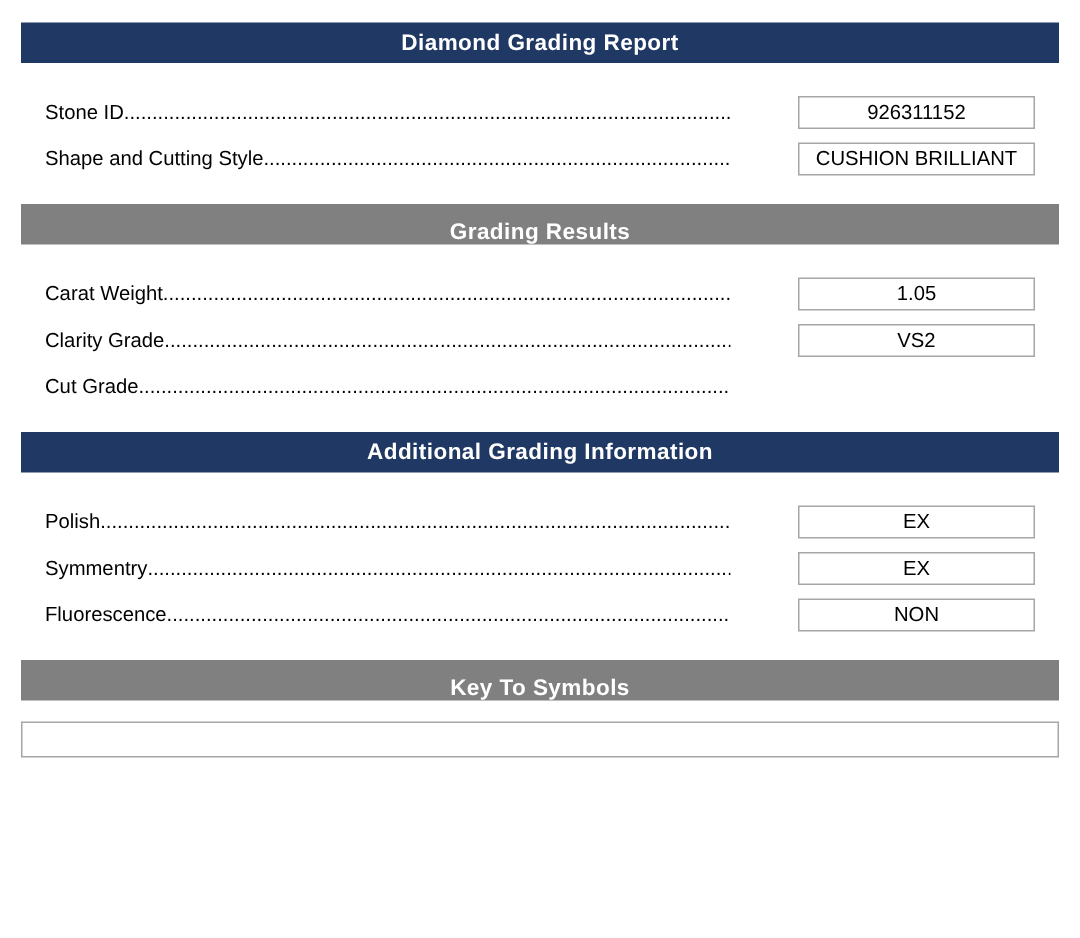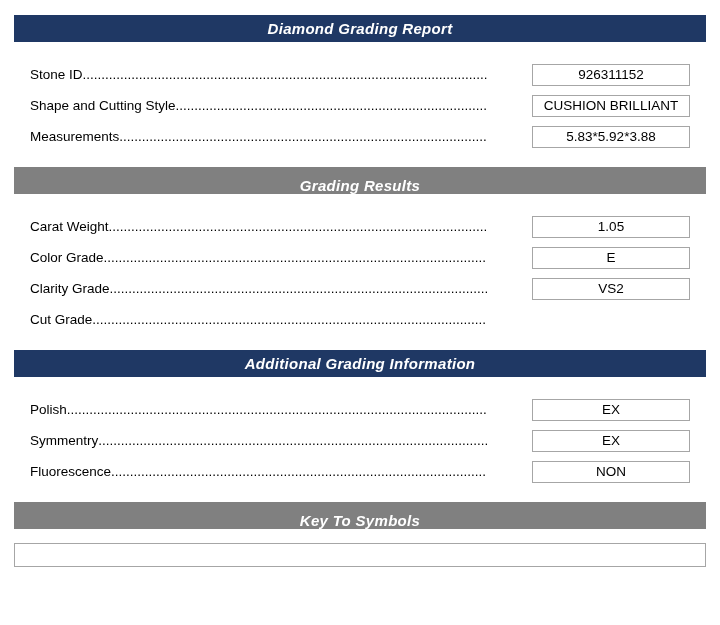--- a/index.html
+++ b/index.html
@@ -15,21 +15,20 @@
 
   .bar {
     height: 27px;
     display: flex;
     align-items: center;
     justify-content: center;
     color: #ffffff;
     font-weight: bold;
     font-size: 15px;
     letter-spacing: 0.3px;
-    font-style: italic;
   }
   .bar.navy { background: #1f3864; }
   .bar.gray { background: #808080; align-items: flex-end; }
 
   .rows { padding: 17px 16px 15px 16px; text-align: right; }
   .row {
     display: flex;
     align-items: center;
     height: 31px;
   }
@@ -92,46 +91,32 @@
         <span>926311152</span>
       </div>
     </div>
     <div class="row">
       <span class="field-label">Shape and Cutting Style</span>
       <span class="dots"></span>
       <div class="value-box">
         <span>CUSHION BRILLIANT</span>
       </div>
     </div>
-    <div class="row">
-      <span class="field-label">Measurements</span>
-      <span class="dots"></span>
-      <div class="value-box">
-        <span>5.83*5.92*3.88</span>
-      </div>
-    </div>
   </div>
 
   <div class="bar gray">
     <span>Grading Results</span>
   </div>
 
   <div class="rows">
     <div class="row">
       <span class="field-label">Carat Weight</span>
       <span class="dots"></span>
       <div class="value-box">
         <span>1.05</span>
-      </div>
-    </div>
-    <div class="row">
-      <span class="field-label">Color Grade</span>
-      <span class="dots"></span>
-      <div class="value-box">
-        <span>E</span>
       </div>
     </div>
     <div class="row">
       <span class="field-label">Clarity Grade</span>
       <span class="dots"></span>
       <div class="value-box">
         <span>VS2</span>
       </div>
     </div>
     <div class="row">

